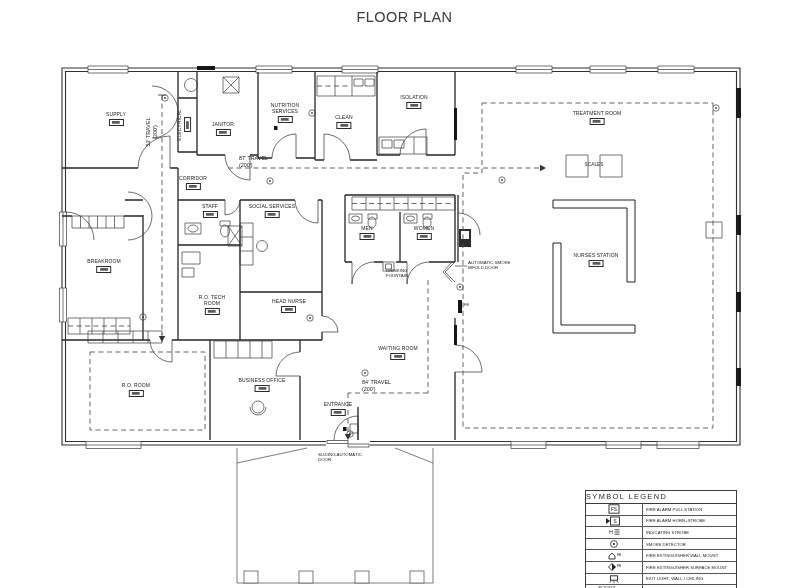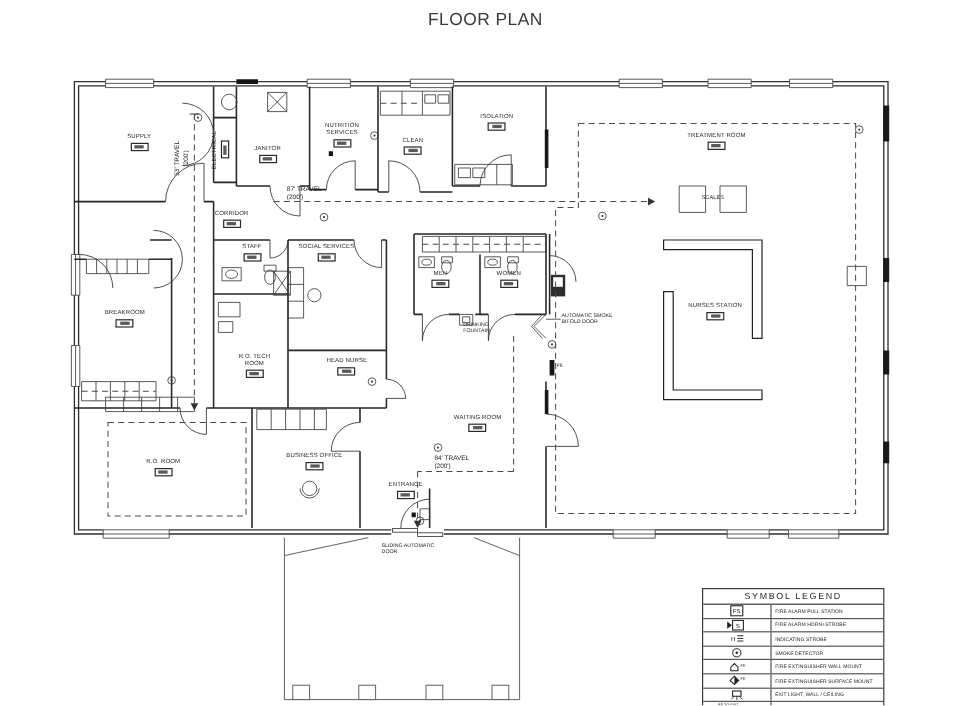--- a/index.html
+++ b/index.html
@@ -16,21 +16,21 @@
       background:linear-gradient(#5a5a5a 0 0) center/60% 55% no-repeat;}
   .rl.vert{transform:translate(-50%,-50%) rotate(-90deg);}
   .ann{position:absolute;font-size:4.4px;line-height:1.2;color:#222;white-space:nowrap;}
   .ann span{display:block;}
   .travel{position:absolute;font-size:5.4px;line-height:1.25;color:#222;white-space:nowrap;}
   .travel span{display:block;}
   .travel.vert{transform:translate(-50%,-50%) rotate(-90deg);text-align:center;}
   
   .legend{position:absolute;left:585px;top:490px;width:150px;background:#fff;
           border:1.1px solid #3a3a3a;}
-  .lg-title{height:12px;line-height:12.5px;text-align:center;font-size:7.4px;
+  .lg-title{height:12px;line-height:12.5px;text-align:left;font-size:7.4px;
             letter-spacing:1.4px;color:#1d1d1d;border-bottom:.9px solid #3a3a3a;}
   .lg-row{display:flex;height:10.6px;border-bottom:.7px solid #555;align-items:center;}
   .lg-icon{width:56px;align-self:stretch;border-right:.7px solid #555;display:flex;
            align-items:center;justify-content:center;}
   .lg-label{flex:1;padding-left:3px;font-size:4.2px;letter-spacing:.05px;color:#1f1f1f;
             white-space:nowrap;}
 </style>
 </head>
 <body>
 

